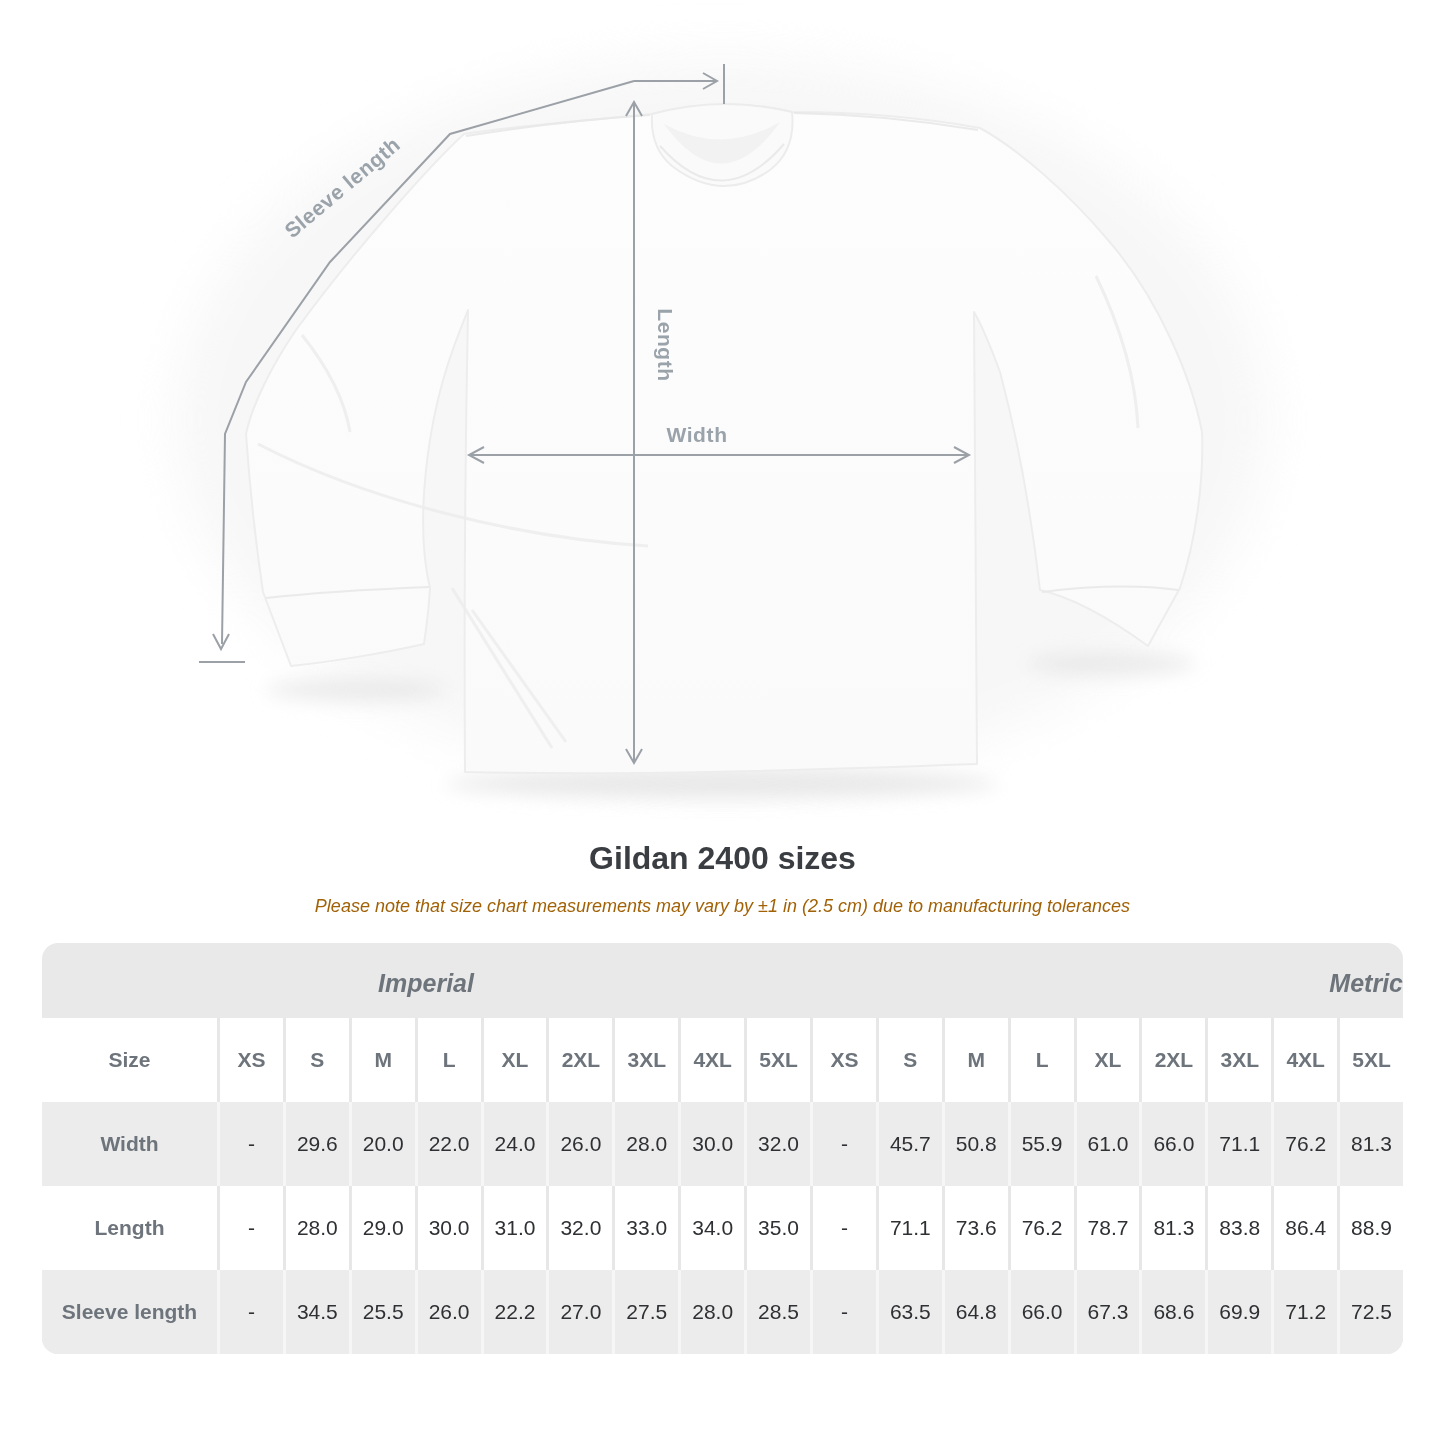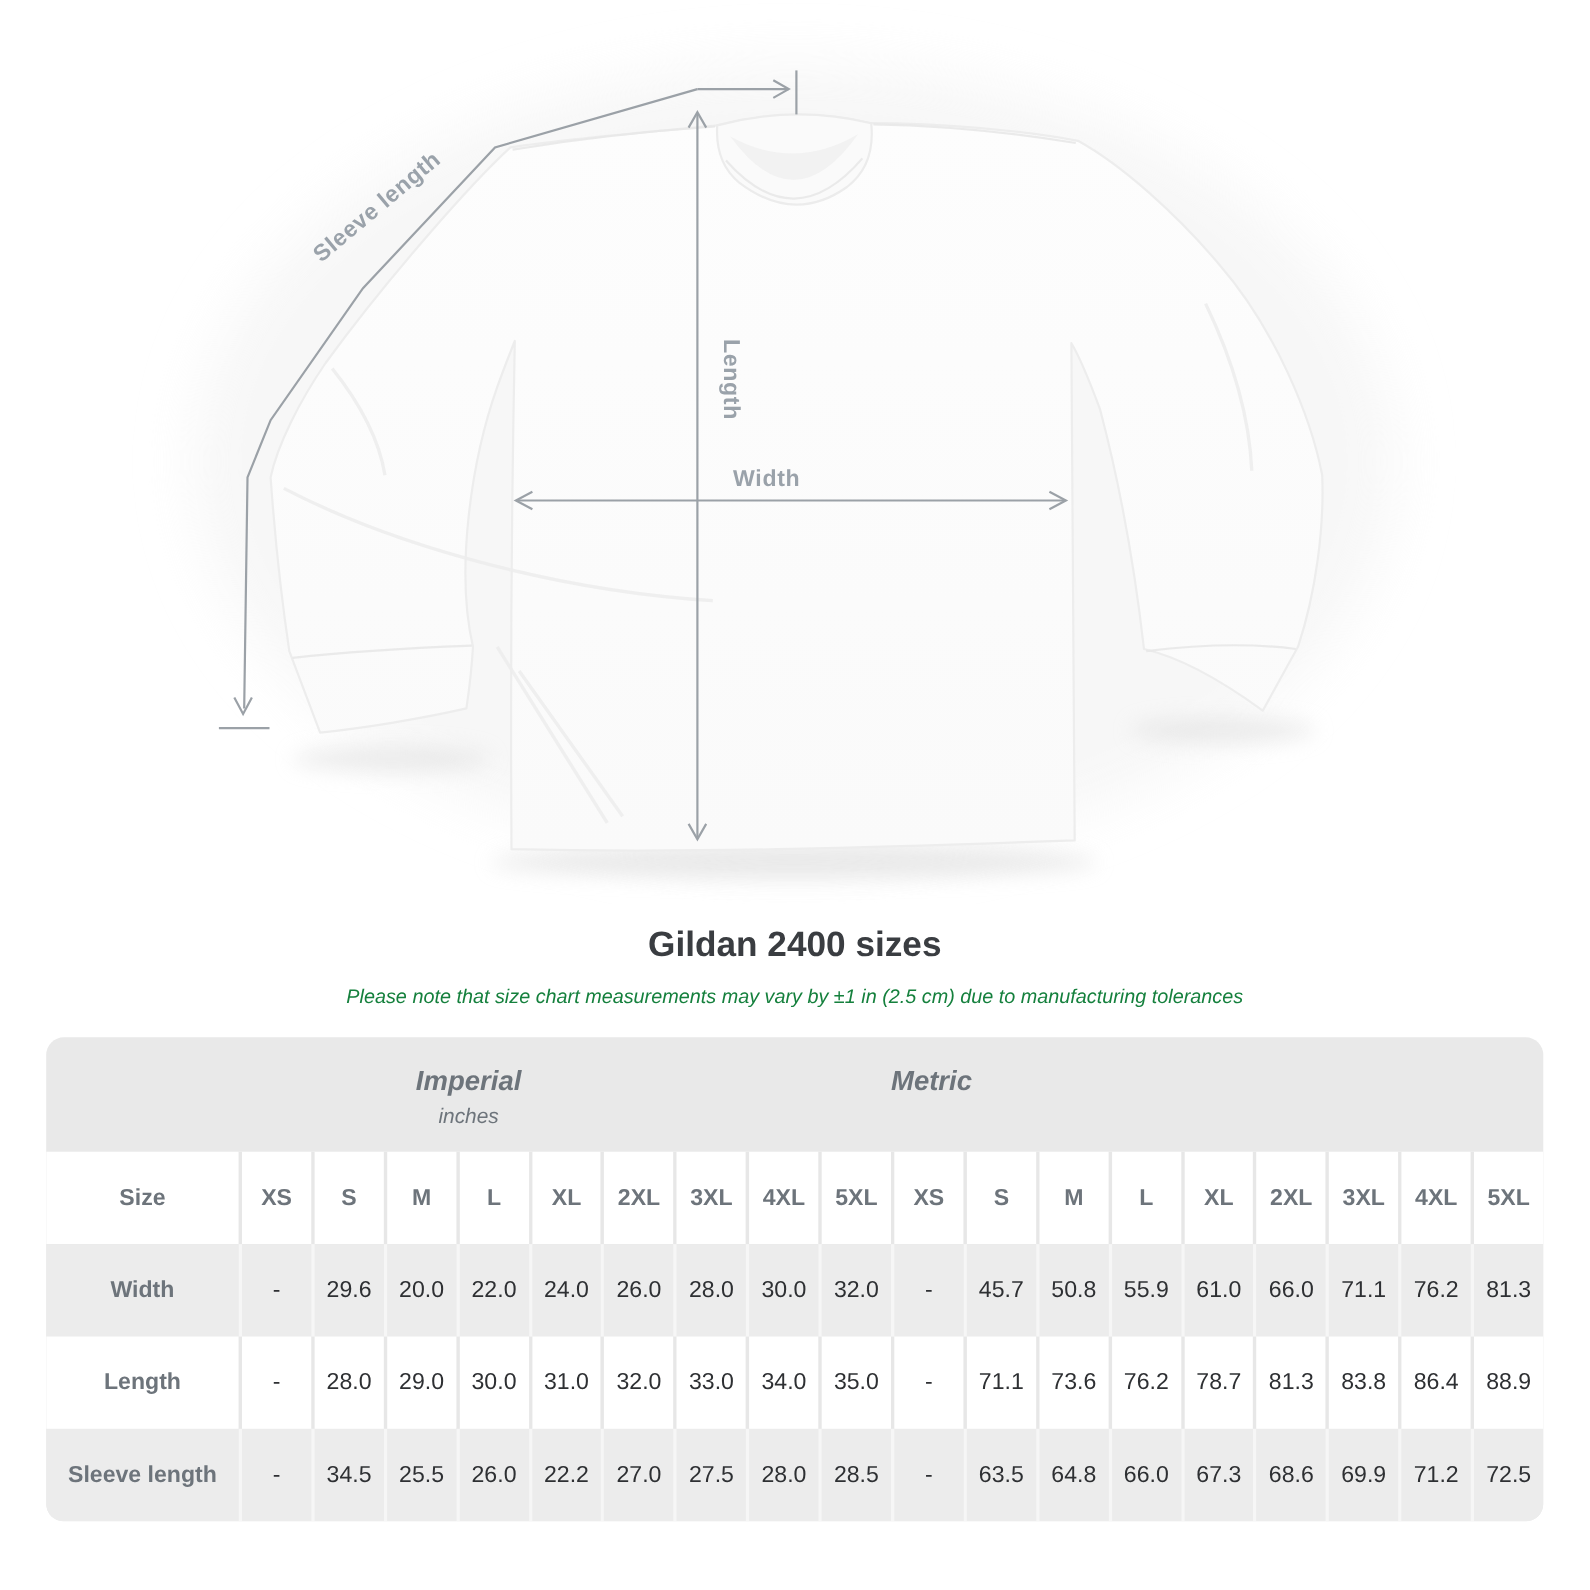--- a/index.html
+++ b/index.html
@@ -8,26 +8,26 @@
 
   .diagram{width:1445px;height:822px;position:relative;}
   .diagram svg{display:block;}
 
   .measure-line{stroke:#9ba1a7;stroke-width:2;fill:none;}
   .measure-label{font-weight:700;font-size:21px;fill:#9aa2aa;letter-spacing:.6px;}
   .crease{stroke:#e8e8e8;stroke-width:2;fill:none;opacity:.9;}
   .crease2{stroke:#ececec;stroke-width:3;fill:none;opacity:.85;}
 
   h1.title{margin:18px 0 19px;text-align:center;font-size:32px;font-weight:700;color:#3a3d41;}
-  p.note{margin:4px;text-align:center;font-style:italic;font-size:18px;color:#15803d;}
+  p.note{margin:4px;text-align:center;font-style:italic;font-size:18px;color:#a16207;}
 
   .size-chart{margin:26px 42px 0;background:#e9e9e9;border-radius:16px;overflow:hidden;}
   .sc-band{display:grid;grid-template-columns:175px repeat(18,1fr);padding:26px 0 20px;}
   .band-g1{grid-column:1 / span 10;text-align:center;}
-  .band-g2{grid-column:11 / span 9;text-align:left;}
+  .band-g2{grid-column:11 / span 9;text-align:right;}
   .band-name{font-size:25px;font-weight:700;font-style:italic;color:#6d747b;}
   .band-sub{font-size:19px;font-style:italic;color:#6d747b;margin-top:7px;}
 
   .sc-grid{display:grid;grid-template-columns:175px repeat(18,1fr);}
   .c{height:84px;display:flex;align-items:center;justify-content:center;font-size:21px;white-space:nowrap;}
   .w{background:#ffffff;}
   .g{background:#ececec;}
   .sep{border-left:3px solid #e7e7e7;}
   .g.sep{border-left-color:#f6f6f6;}
   .hd{font-weight:700;color:#6d747b;}
@@ -123,21 +123,20 @@
     </svg>
   </div>
 
   <h1 class="title">Gildan 2400 sizes</h1>
   <p class="note">Please note that size chart measurements may vary by ±1 in (2.5 cm) due to manufacturing tolerances</p>
 
   <div class="size-chart">
     <div class="sc-band">
       <div class="band-g1">
         <div class="band-name">Imperial</div>
-        <div class="band-sub">inches</div>
       </div>
       <div class="band-g2">
         <div class="band-name">Metric</div>
       </div>
     </div>
     <div class="sc-grid" id="sc-grid">
         <div class="c w hd lab">Size</div>
         <div class="c w hd sep">XS</div>
         <div class="c w hd sep">S</div>
         <div class="c w hd sep">M</div>

